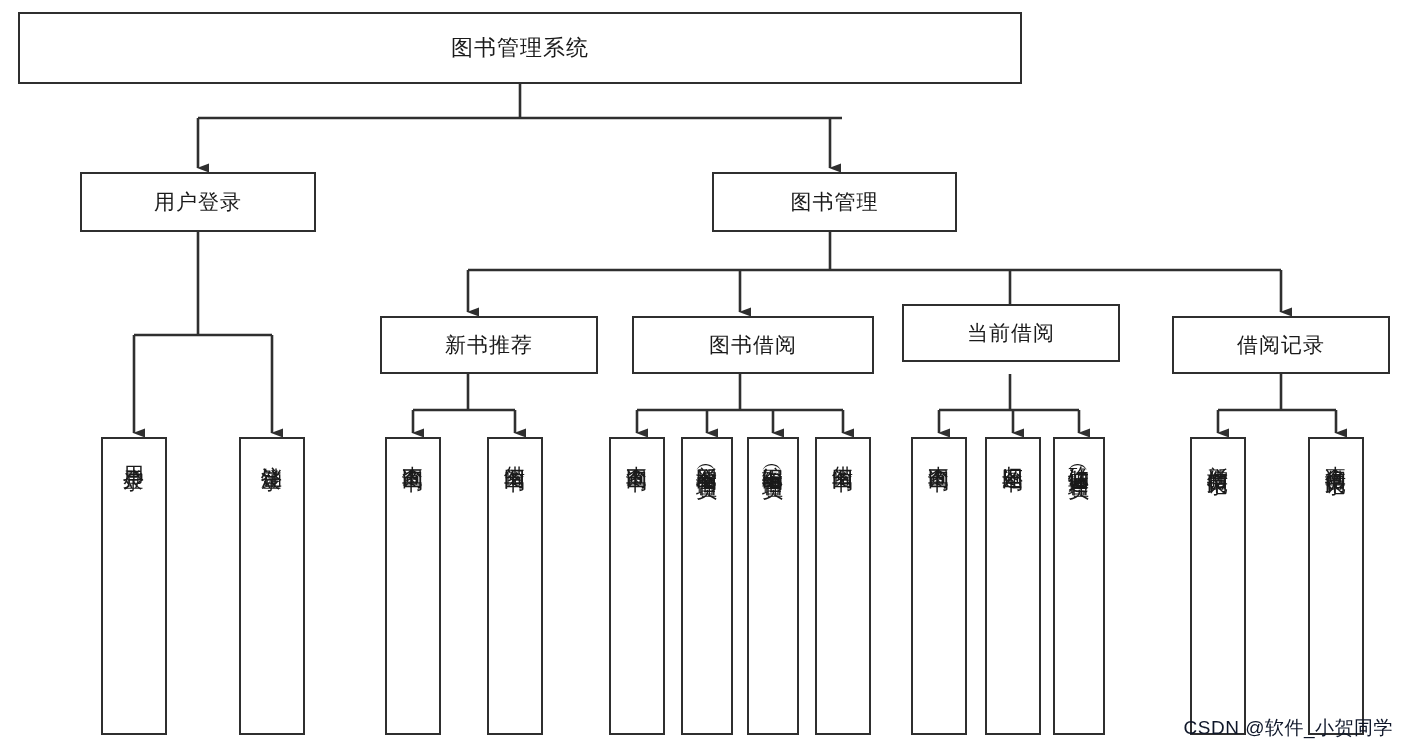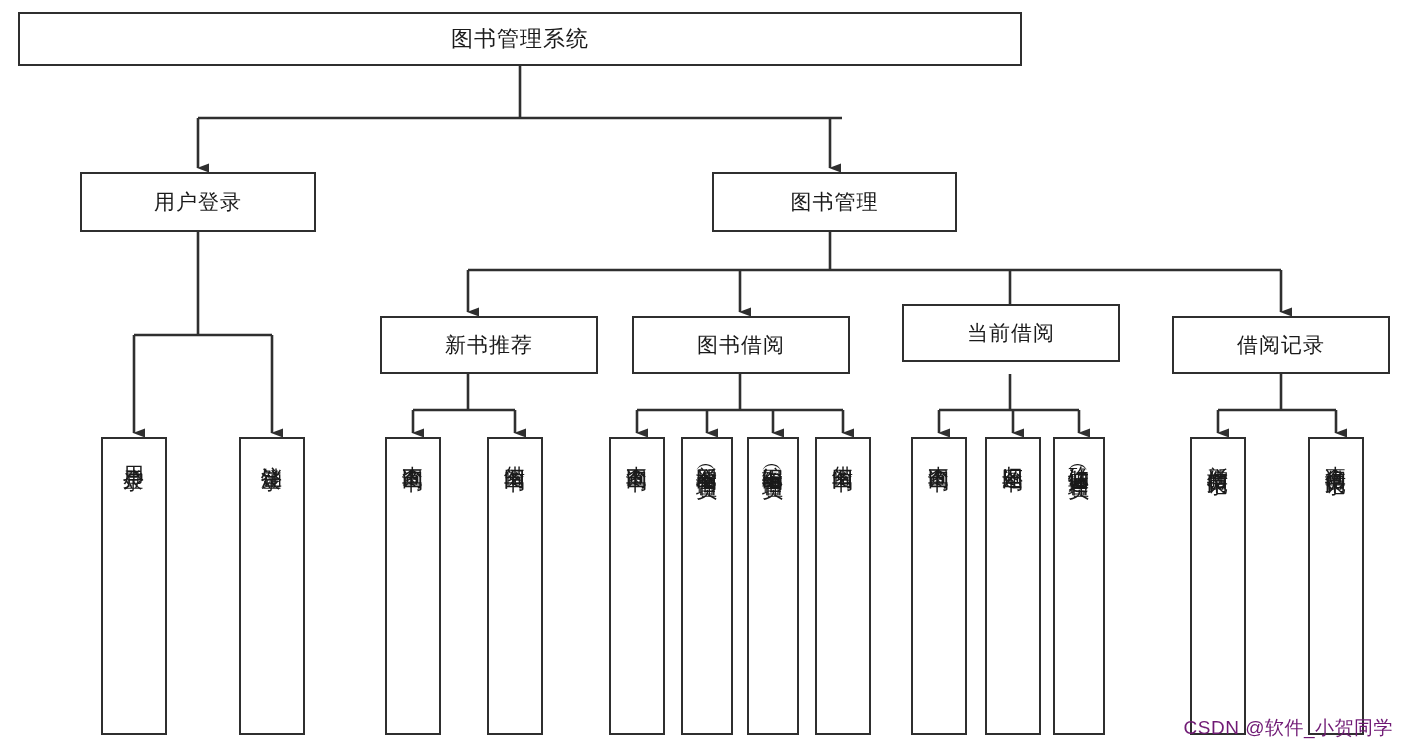--- a/index.html
+++ b/index.html
@@ -60,21 +60,21 @@
     text-orientation: upright;
     font-size: 21px;
     letter-spacing: 2px;
     line-height: 1;
   }
   .watermark {
     position: absolute;
     right: 12px;
     bottom: 6px;
     font-size: 19px;
-    color: #701a75;
+    color: #0f172a;
     letter-spacing: 0.5px;
     white-space: nowrap;
   }
 </style>
 </head>
 <body>
 
 <div id="canvas">
 
   <svg id="wires" viewBox="0 0 1405 747" xmlns="http://www.w3.org/2000/svg">
@@ -121,35 +121,35 @@
       <path d="M1013,410 L1013,433" marker-end="url(#arw)"></path>
       <path d="M1079,410 L1079,433" marker-end="url(#arw)"></path>
 
       <path d="M1281,374 L1281,410"></path>
       <path d="M1218,410 L1336,410"></path>
       <path d="M1218,410 L1218,433" marker-end="url(#arw)"></path>
       <path d="M1336,410 L1336,433" marker-end="url(#arw)"></path>
     </g>
   </svg>
 
-  <div class="node root horiz" style="left:18px; top:12px; width:1004px; height:54px;">
+  <div class="node root horiz" style="left:18px; top:12px; width:1004px; height:72px;">
     <span class="node-label">图书管理系统</span>
   </div>
 
   <div class="node horiz" style="left:80px; top:172px; width:236px; height:60px;">
     <span class="node-label">用户登录</span>
   </div>
   <div class="node horiz" style="left:712px; top:172px; width:245px; height:60px;">
     <span class="node-label">图书管理</span>
   </div>
 
   <div class="node horiz" style="left:380px; top:316px; width:218px; height:58px;">
     <span class="node-label">新书推荐</span>
   </div>
-  <div class="node horiz" style="left:632px; top:316px; width:218px; height:58px;">
+  <div class="node horiz" style="left:632px; top:316px; width:242px; height:58px;">
     <span class="node-label">图书借阅</span>
   </div>
   <div class="node horiz" style="left:902px; top:304px; width:218px; height:58px;">
     <span class="node-label">当前借阅</span>
   </div>
   <div class="node horiz" style="left:1172px; top:316px; width:218px; height:58px;">
     <span class="node-label">借阅记录</span>
   </div>
 
   <div id="leaf-layer">

